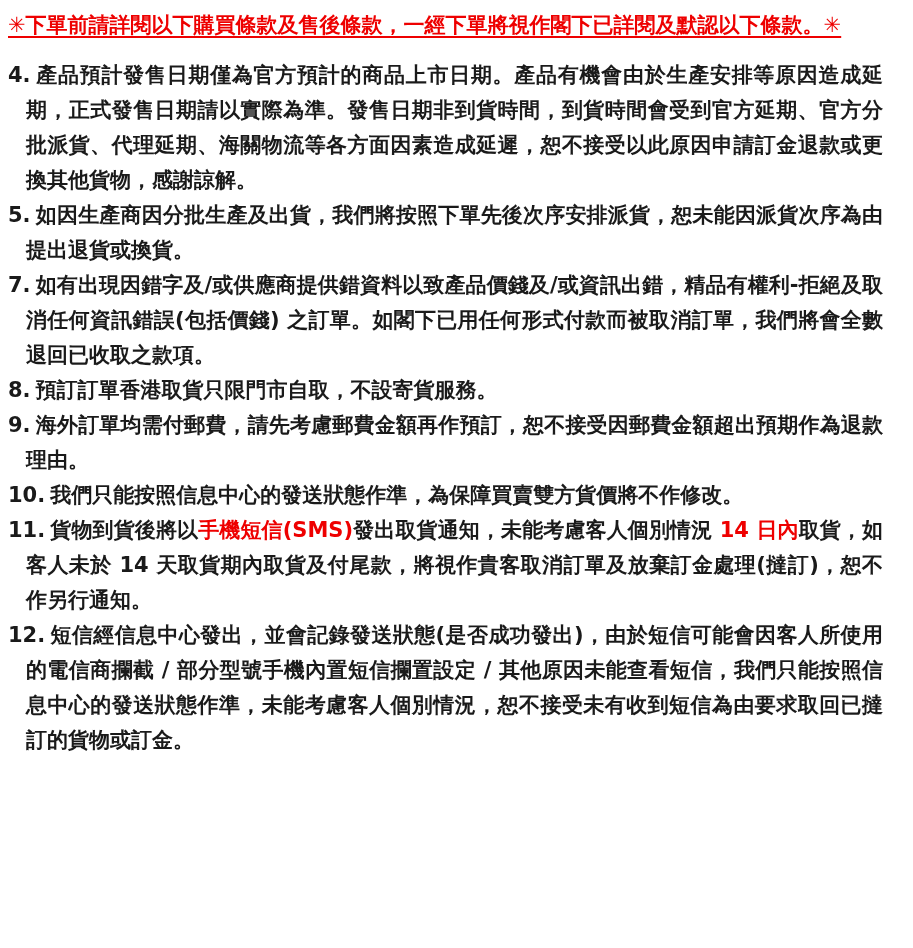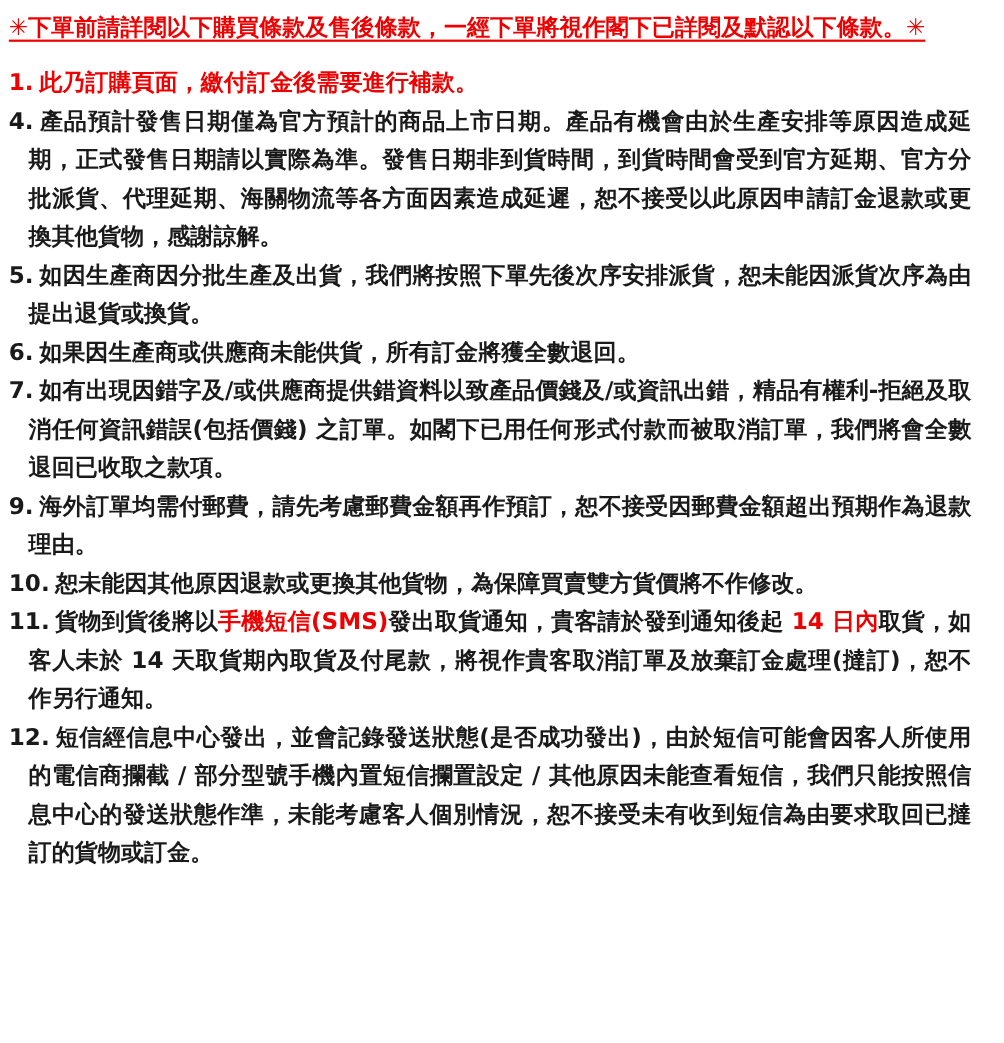--- a/index.html
+++ b/index.html
@@ -55,23 +55,22 @@
   }
 </style>
 </head>
 <body>
 
 <div class="page">
   <div class="notice-red">✳下單前請詳閱以下購買條款及售後條款，一經下單將視作閣下已詳閱及默認以下條款。✳</div>
 
 
   <div class="terms" id="terms-list">
-      <div class="term red"><span class="num">1.</span><span class="txt"><span>此乃訂購頁面，繳付訂金後需要進行補款。</span></span></div>
       <div class="term"><span class="num">4.</span><span class="txt"><span>產品預計發售日期僅為官方預計的商品上市日期。產品有機會由於生產安排等原因造成延期，正式發售日期請以實際為準。發售日期非到貨時間，到貨時間會受到官方延期、官方分批派貨、代理延期、海關物流等各方面因素造成延遲，恕不接受以此原因申請訂金退款或更換其他貨物，感謝諒解。</span></span></div>
       <div class="term"><span class="num">5.</span><span class="txt"><span>如因生產商因分批生產及出貨，我們將按照下單先後次序安排派貨，恕未能因派貨次序為由提出退貨或換貨。</span></span></div>
-      <div class="term"><span class="num">6.</span><span class="txt"><span>如果因生產商或供應商未能供貨，所有訂金將獲全數退回。</span></span></div>
       <div class="term"><span class="num">7.</span><span class="txt"><span>如有出現因錯字及/或供應商提供錯資料以致產品價錢及/或資訊出錯，精品有權利-拒絕及取消任何資訊錯誤(包括價錢) 之訂單。如閣下已用任何形式付款而被取消訂單，我們將會全數退回已收取之款項。</span></span></div>
+      <div class="term"><span class="num">8.</span><span class="txt"><span>預訂訂單香港取貨只限門市自取，不設寄貨服務。</span></span></div>
       <div class="term"><span class="num">9.</span><span class="txt"><span>海外訂單均需付郵費，請先考慮郵費金額再作預訂，恕不接受因郵費金額超出預期作為退款理由。</span></span></div>
-      <div class="term"><span class="num">10.</span><span class="txt"><span>恕未能因其他原因退款或更換其他貨物，為保障買賣雙方貨價將不作修改。</span></span></div>
-      <div class="term"><span class="num">11.</span><span class="txt"><span>貨物到貨後將以</span><span class="hl-red">手機短信(SMS)</span><span>發出取貨通知，貴客請於發到通知後起 </span><span class="hl-red">14 日內</span><span>取貨，如客人未於 14 天取貨期內取貨及付尾款，將視作貴客取消訂單及放棄訂金處理(撻訂)，恕不作另行通知。</span></span></div>
+      <div class="term"><span class="num">10.</span><span class="txt"><span>我們只能按照信息中心的發送狀態作準，為保障買賣雙方貨價將不作修改。</span></span></div>
+      <div class="term"><span class="num">11.</span><span class="txt"><span>貨物到貨後將以</span><span class="hl-red">手機短信(SMS)</span><span>發出取貨通知，未能考慮客人個別情況 </span><span class="hl-red">14 日內</span><span>取貨，如客人未於 14 天取貨期內取貨及付尾款，將視作貴客取消訂單及放棄訂金處理(撻訂)，恕不作另行通知。</span></span></div>
       <div class="term"><span class="num">12.</span><span class="txt"><span>短信經信息中心發出，並會記錄發送狀態(是否成功發出)，由於短信可能會因客人所使用的電信商攔截 / 部分型號手機內置短信攔置設定 / 其他原因未能查看短信，我們只能按照信息中心的發送狀態作準，未能考慮客人個別情況，恕不接受未有收到短信為由要求取回已撻訂的貨物或訂金。</span></span></div>
     </div>
 </div>
 
 </body></html>

